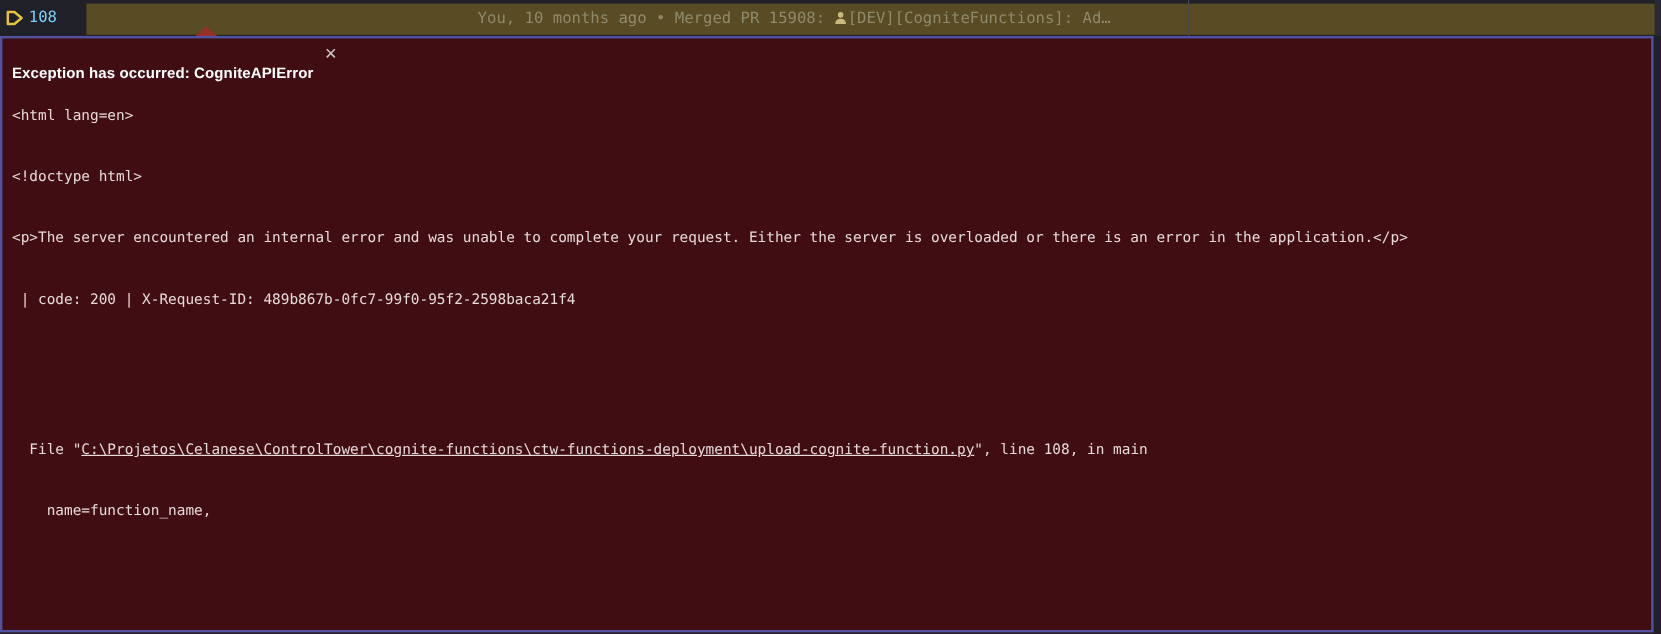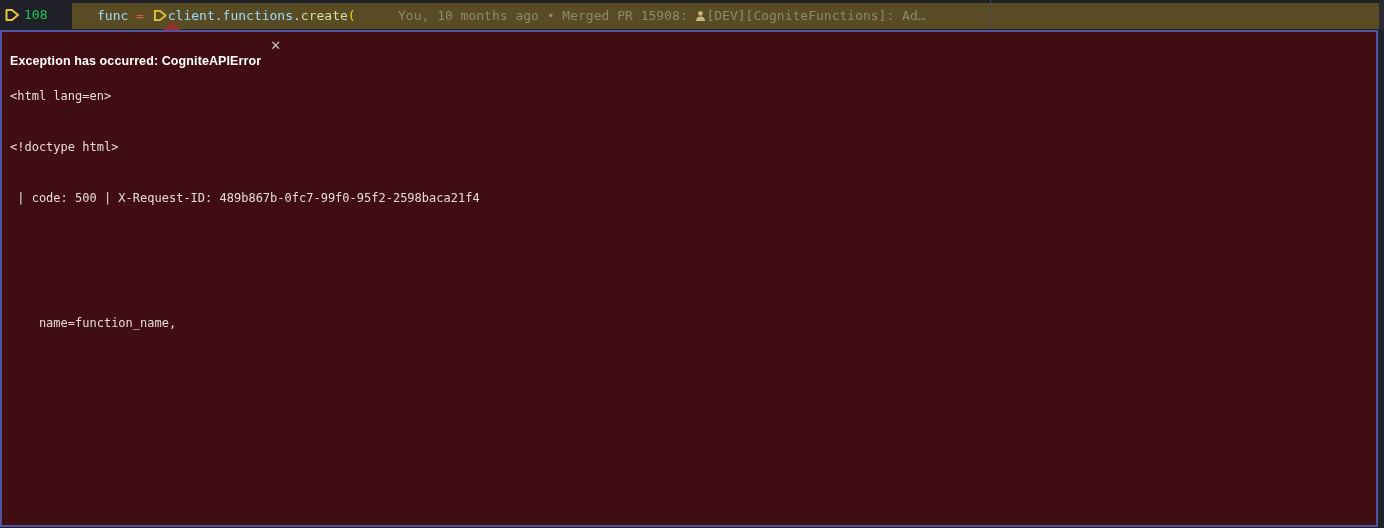--- a/index.html
+++ b/index.html
@@ -3,21 +3,21 @@
 <meta charset="utf-8">
 <style>
   * { margin:0; padding:0; box-sizing:border-box; }
   html,body { width:1384px; height:528px; overflow:hidden; background:#1f2028; }
   body { position:relative; font-family:"Liberation Sans", sans-serif; }
 
   
   .topstrip { position:absolute; top:0; left:0; width:1384px; height:30px; background:#1f2028; }
   .gutter-icon { position:absolute; left:4px; top:8px; width:16px; height:14px; cursor:pointer; }
   .lineno { position:absolute; left:24px; top:0; height:30px; line-height:30px;
-            font:13px/30px "DejaVu Sans Mono", monospace; color:#22c55e;text-align:right; }
+            font:13px/30px "DejaVu Sans Mono", monospace; color:#7dd3fc;text-align:right; }
   .hl-line { position:absolute; left:72px; top:3px; width:1307px; height:26px; background:#594b23; }
   .code { position:absolute; left:25px; top:0; height:26px; line-height:26px; white-space:pre;
           font:13px/26px "DejaVu Sans Mono", monospace; cursor:text; }
   .code .inl-icon { display:inline-block; width:16px; height:13px; vertical-align:-2px; }
   .tok-var { color:#9cdcfe; }
   .tok-op  { color:#e05a4e; }
   .tok-obj { color:#9cdcfe; }
   .tok-dot { color:#d4d4d4; }
   .tok-fn  { color:#dcdcaa; }
   .tok-paren { color:#f3cf16; }
@@ -45,47 +45,46 @@
 </head>
 <body>
 
 <div class="topstrip">
   <svg class="gutter-icon" viewBox="0 0 16 14">
     <path d="M2.5 2 h5.5 l6 5 -6 5 h-5.5 z" fill="none" stroke="#e9c23c" stroke-width="2" stroke-linejoin="round"></path>
   </svg>
   <span class="lineno">108</span>
 
   <div class="hl-line">
-    <span class="code"><span class="tok-var">func</span><span class="tok-op"> = </span><svg class="inl-icon" viewBox="0 0 16 14">
-          <path d="M2.5 2 h5.5 l6 5 -6 5 h-5.5 z" fill="none" stroke="#e9c23c" stroke-width="2" stroke-linejoin="round"></path>
-        </svg><span class="tok-obj">client.functions</span><span class="tok-dot">.</span><span class="tok-fn">create</span><span class="tok-paren">(</span></span>
     <span class="blame"><span>You, 10 months ago • Merged PR 15908: </span><svg width="11" height="12" viewBox="0 0 11 12">
           <circle cx="5.5" cy="3.4" r="2.3" fill="#c9b97a"></circle>
           <path d="M1 11 c0-3 2-4.4 4.5-4.4 s4.5 1.4 4.5 4.4 z" fill="#c9b97a"></path>
         </svg><span>[DEV][CogniteFunctions]: Ad…</span></span>
   </div>
 
   <div class="ruler"></div>
   <div class="scrollstrip"></div>
   <div class="exc-arrow"></div>
 </div>
 
 <div class="panel">
   <div class="panel-header">
     <span class="title">Exception has occurred: CogniteAPIError</span>
     <span class="close">✕</span>
   </div>
 
   <div class="mono">
     <div class="line">&lt;html lang=en&gt;</div>
     <div class="line">&lt;!doctype html&gt;</div>
-    <div class="line"> | code: 500 | X-Request-ID: 489b867b-0fc7-99f0-95f2-2598baca21f4</div>
+    <div class="line">&lt;p&gt;The server encountered an internal error and was unable to complete your request. Either the server is overloaded or there is an error in the application.&lt;/p&gt;</div>
+    <div class="line"> | code: 200 | X-Request-ID: 489b867b-0fc7-99f0-95f2-2598baca21f4</div>
 
     <div class="spacer6"></div>
 
+    <div class="line"><span>  File "</span><span class="link">C:\Projetos\Celanese\ControlTower\cognite-functions\ctw-functions-deployment\upload-cognite-function.py</span><span>", line 108, in main</span></div>
     <div class="line">    name=function_name,</div>
     
     
     
     
     
     
     
     
     

